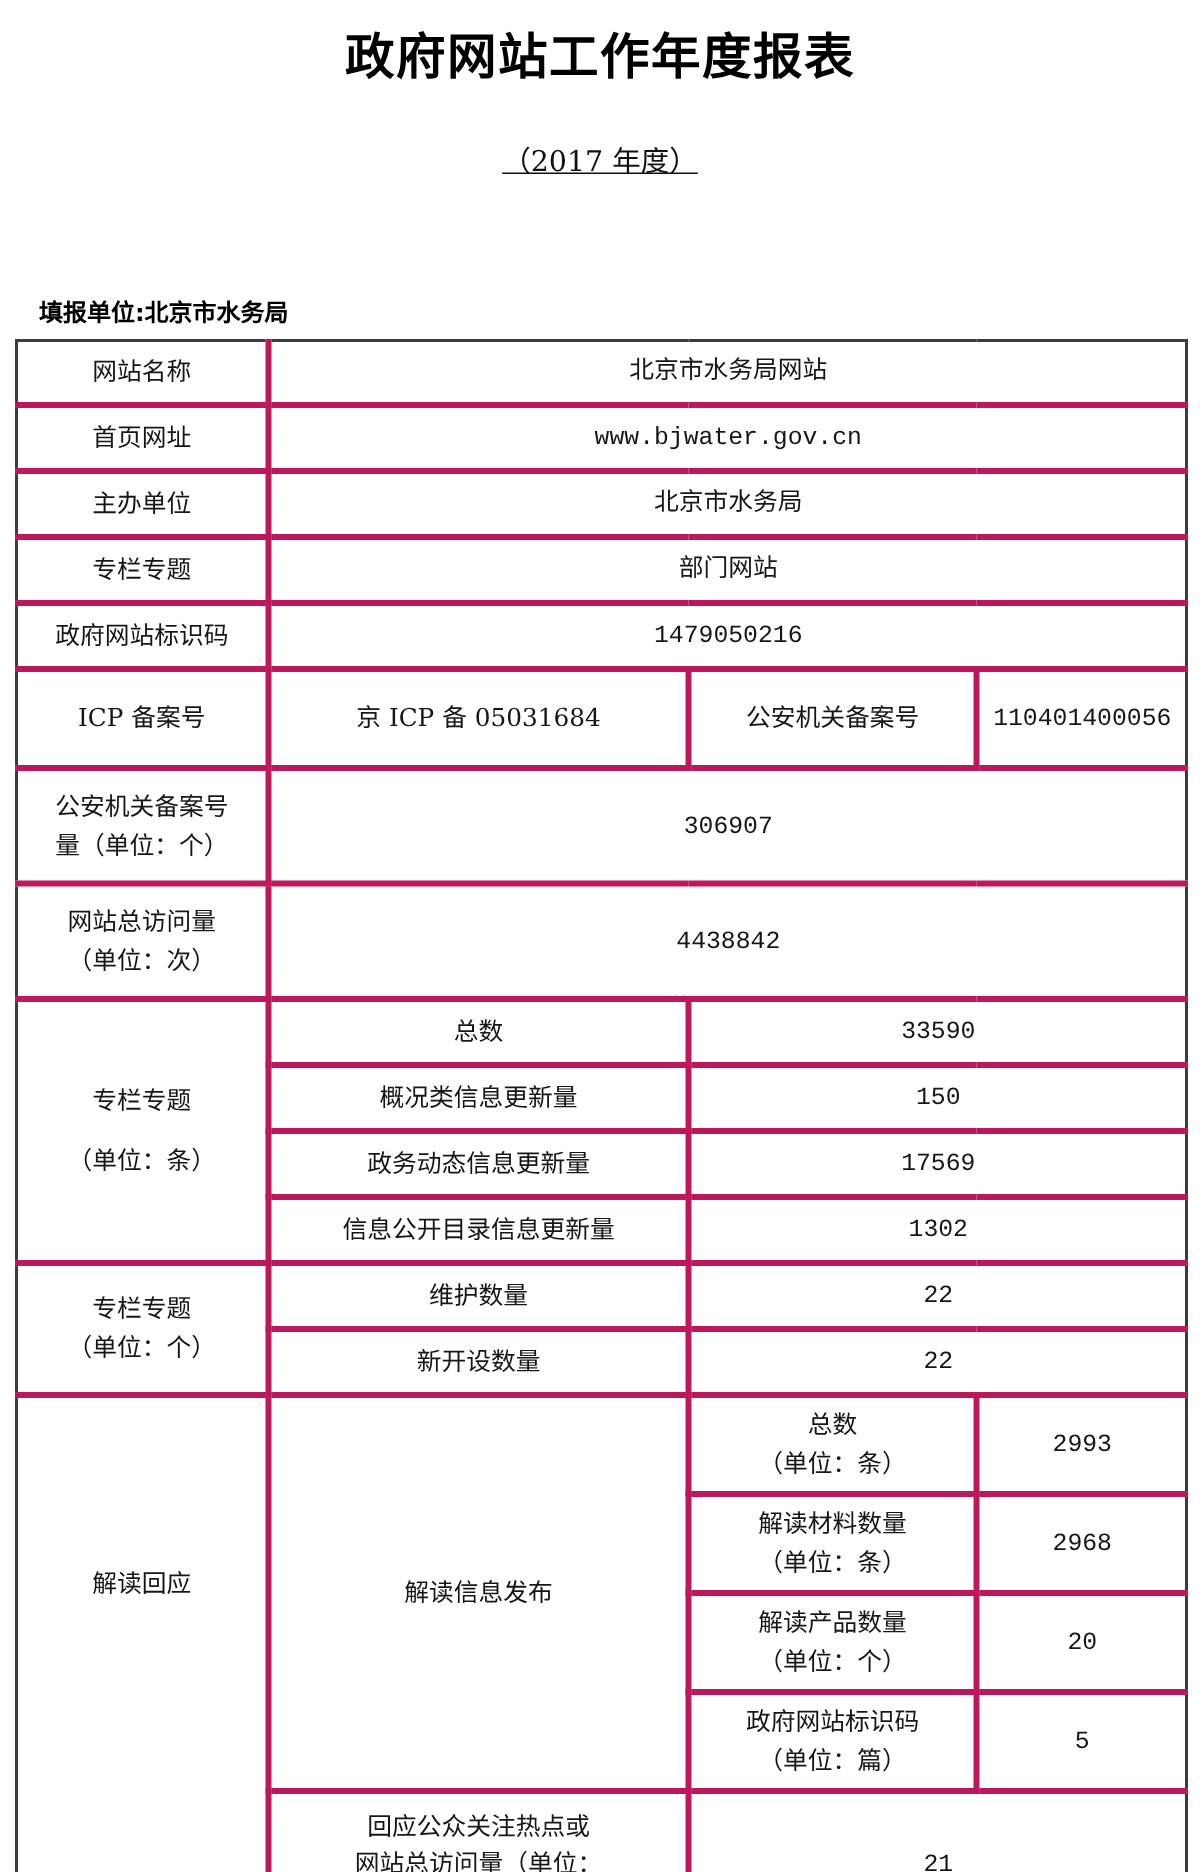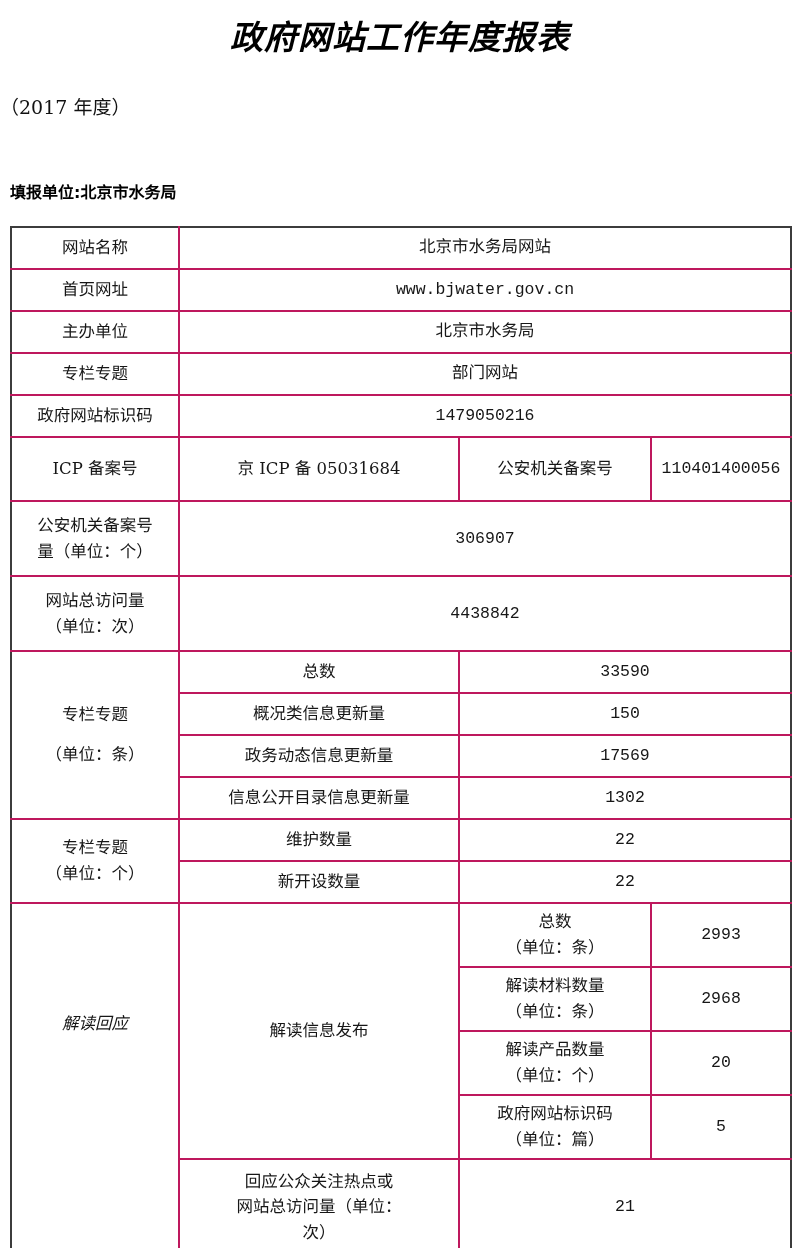--- a/index.html
+++ b/index.html
@@ -22,52 +22,53 @@
   .doc-title {
     text-align: center;
     font-family: "DejaVu Sans", "Liberation Sans", sans-serif;
     font-weight: bold;
     font-size: 33px;
     letter-spacing: 1px;
     margin: 0;
     padding-top: 17px;
     line-height: 1.25;
     color: #000;
-    font-style: italic;
   }
   .doc-subtitle {
+    text-align: center;
     font-size: 19px;
     margin: 0;
     padding-top: 34px;
     letter-spacing: 0px;
     color: #111;
+    text-decoration: underline;
   }
   .reporter-line {
     font-family: "DejaVu Sans", "Liberation Sans", sans-serif;
     font-weight: bold;
     font-size: 16px;
-    margin: 0;
+    margin: 16px;
     padding-left: 10px;
     padding-top: 60px;
     color: #000;
     letter-spacing: 0px;
   }
 
   
   .report-table {
     position: absolute;
     left: 10px;
     top: 226px;
     width: 780px;
     border-collapse: collapse;
     table-layout: fixed;
     font-size: 16.5px;
   }
   .report-table td {
-    border: 2px solid #be185d;
+    border: 4px solid #be185d;
     text-align: center;
     vertical-align: middle;
     padding: 3px 4px;
     line-height: 1.55;
     word-break: break-all;
     color: #161616;
   }
   .report-table .outer-l { border-left-width: 2px; border-left-color: #3c3c3c; }
   .report-table .outer-r { border-right-width: 2px; border-right-color: #3c3c3c; font-family: Liberation Mono, monospace; }
   .report-table tr.first-row td { border-top-width: 2px; border-top-color: #3c3c3c; }
@@ -173,21 +174,21 @@
       <td class="h1r">维护数量</td>
       <td class="outer-r h1r" colspan="2">22</td>
     </tr>
     <tr>
       <td class="h1r">新开设数量</td>
       <td class="outer-r h1r" colspan="2">22</td>
     </tr>
 
     <tr>
       <td class="outer-l" rowspan="5">
-        <div style="position:relative; top:-55px;font-style:italic;">解读回应</div>
+        <div style="position:relative; top:-55px;">解读回应</div>
       </td>
       <td rowspan="4">解读信息发布</td>
       <td class="stack h2r">
         <span>总数</span>
         <span>（单位：条）</span>
       </td>
       <td class="outer-r h2r">2993</td>
     </tr>
     <tr>
       <td class="stack h2r">

